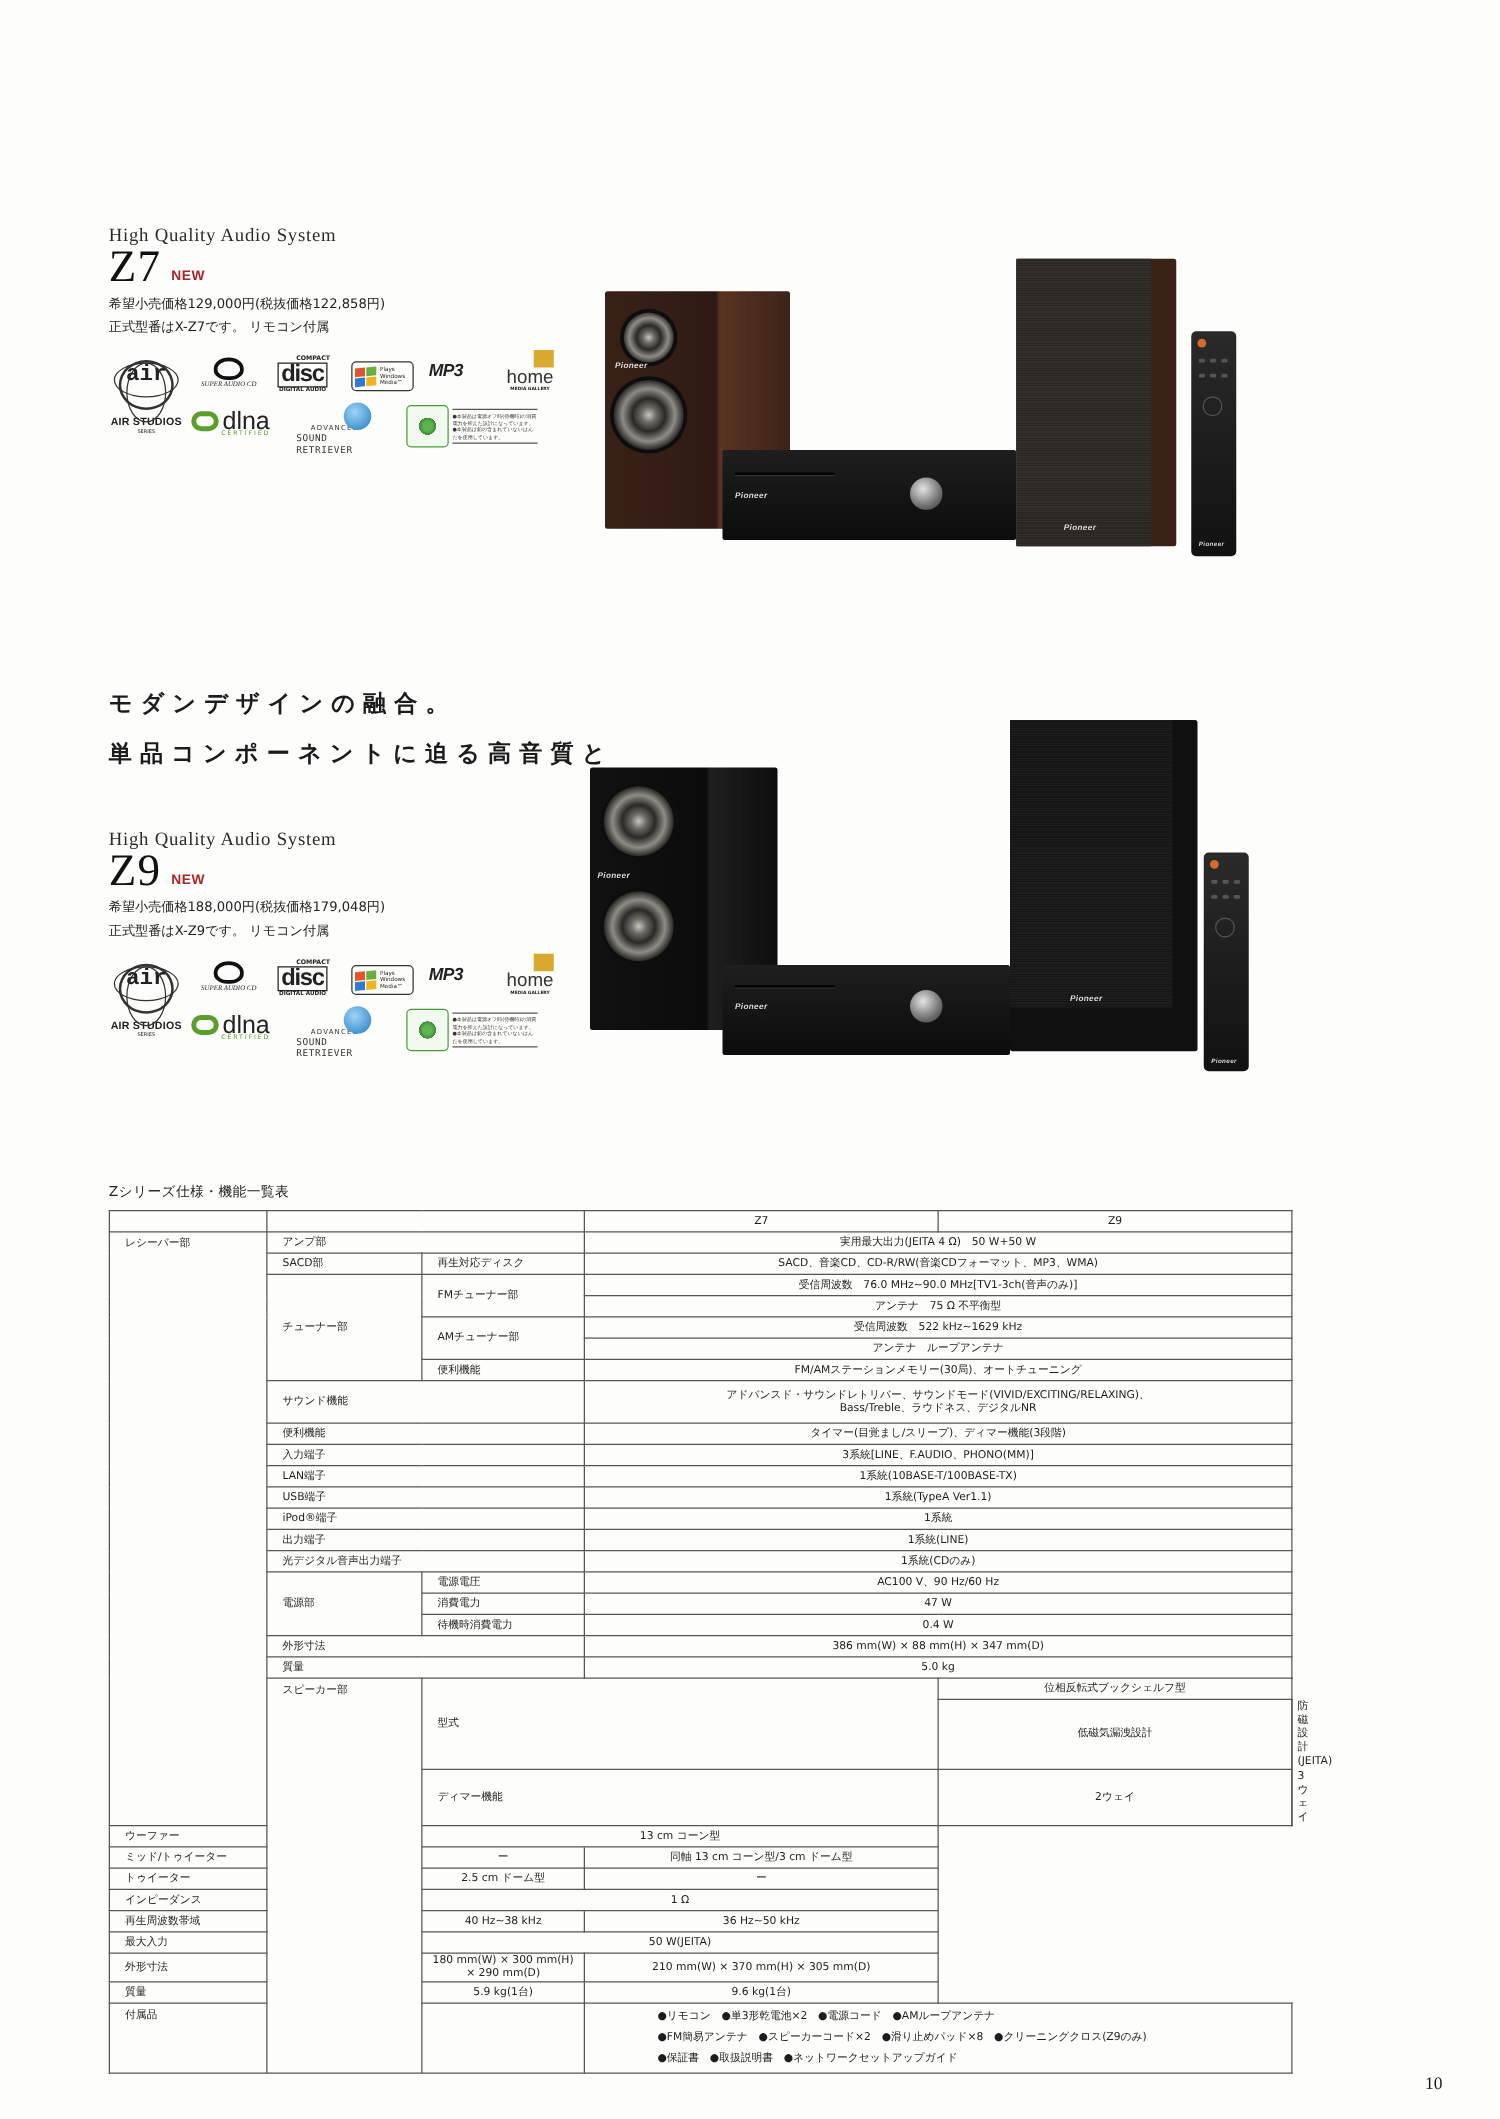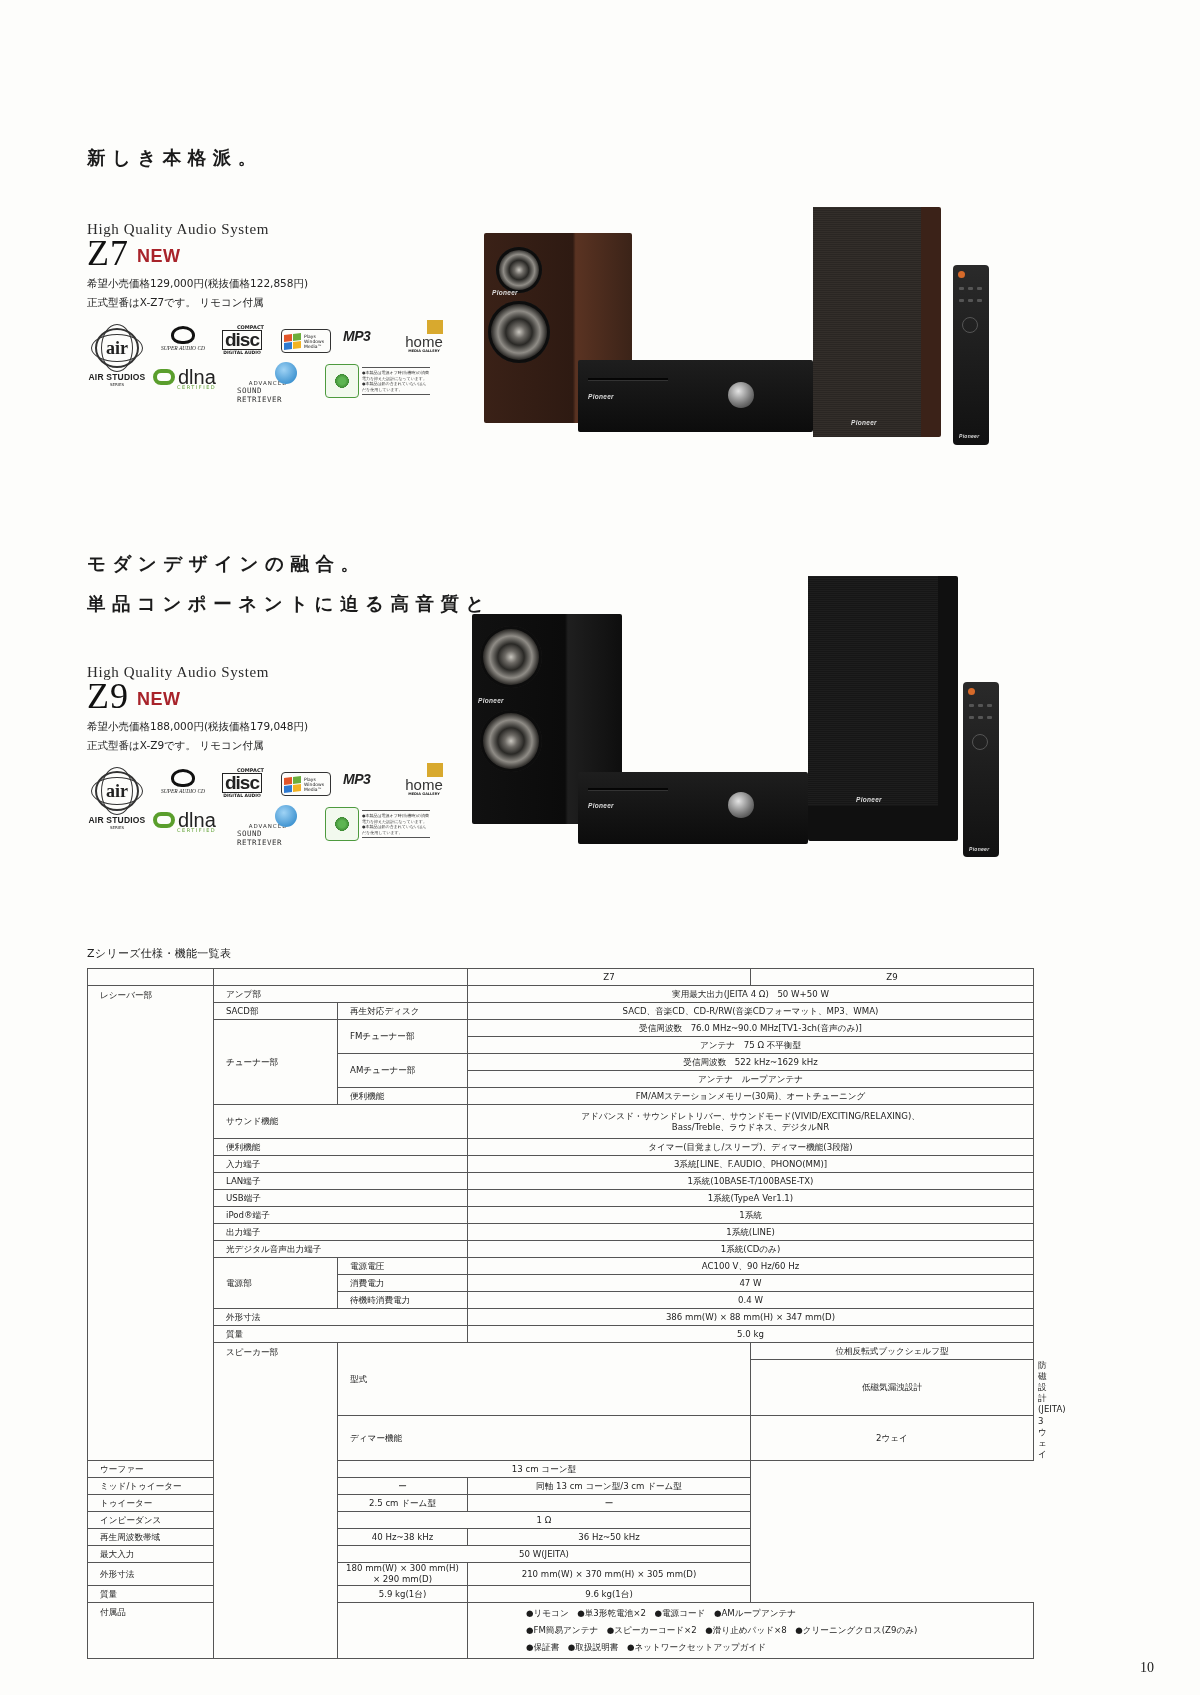--- a/index.html
+++ b/index.html
@@ -5,26 +5,26 @@
   * { box-sizing: border-box; margin: 0; padding: 0; }
   html, body { width: 1200px; height: 1695px; background: #fdfdfb; }
   body { position: relative; font-family: "DejaVu Sans", "Liberation Sans", sans-serif; color: #1a1a1a; overflow: hidden; }
 
   
   .product { position: absolute; left: 87px; width: 380px; }
   .headline { font-family: "DejaVu Serif", "Liberation Serif", serif; font-size: 18.5px; font-weight: bold; letter-spacing: 6.5px; line-height: 40px; color: #1b1b1b; white-space: nowrap; }
   .subhead { font-family: "Liberation Serif", "DejaVu Serif", serif; font-size: 15px; letter-spacing: 0.6px; color: #2b2b2b; }
   .model-row { display: flex; align-items: flex-end; margin-top: -2px; }
   .model { font-family: "Liberation Serif", "DejaVu Serif", serif; font-size: 36px; line-height: 34px; color: #111; letter-spacing: 1px; }
-  .new { font-family: "Liberation Sans", sans-serif; font-weight: bold; font-size: 18px; color: #a8232a; margin-left: 8px; margin-bottom: 3px; letter-spacing: 0.5px; }
+  .new { font-family: "Liberation Sans", sans-serif; font-weight: bold; font-size: 11px; color: #a8232a; margin-left: 8px; margin-bottom: 3px; letter-spacing: 0.5px; }
   .price, .note { font-family: "DejaVu Sans", sans-serif; font-size: 10.5px; line-height: 19px; color: #222; white-space: nowrap; }
 
   .logos { position: relative; width: 380px; height: 78px; margin-top: 14px; }
   .logo { position: absolute; display: flex; flex-direction: column; align-items: center; justify-content: center; color: #222; }
-  .air-circle { width: 44px; height: 40px; border: 2px solid #333; border-radius: 50%; display: flex; align-items: center; justify-content: center; font-family: Liberation Serif, serif; font-weight: bold; font-size: 18px; position: relative; }
+  .air-circle { width: 44px; height: 40px; border: 2px solid #333; border-radius: 50%; display: flex; justify-content: center; font-family: Liberation Mono, monospace; font-weight: bold; font-size: 18px; position: relative; }
   .air-circle::before, .air-circle::after { content: ""; position: absolute; border: 1.5px solid #333; border-radius: 50%; }
   .air-circle::before { width: 30px; height: 46px; }
   .air-circle::after { width: 50px; height: 26px; }
   .air-label { font-family: "Liberation Sans", sans-serif; font-size: 8.5px; font-weight: bold; margin-top: 4px; letter-spacing: 0.2px; }
   .air-sub { font-size: 4px; }
   .sacd-disc { width: 24px; height: 18px; border: 3px solid #111; border-radius: 50% 50% 45% 45%; }
   .tiny { font-family: "Liberation Serif", serif; font-size: 5.5px; font-style: italic; margin-top: 1px; }
   .cd-word { font-family: "Liberation Sans", sans-serif; font-weight: bold; font-size: 19px; letter-spacing: -1px; line-height: 18px; border: 1.5px solid #222; padding: 0 2px; }
   .cd-top { font-size: 5px; font-weight: bold; align-self: flex-end; }
   .cd-bot { font-size: 4.5px; font-weight: bold; }
@@ -73,21 +73,20 @@
   .spec td.lbl2 { padding-left: 12px; }
   .spec .tall2 { height: 34px; }
   .acc-line { display: block; text-align: left; padding-left: 58px; line-height: 17px; }
 
   .page-num { position: absolute; left: 1140px; top: 1660px; font-family: "Liberation Serif", serif; font-size: 14px; color: #1a1a1a; }
 </style>
 </head>
 <body>
 
 <section class="product" style="top:138px;">
-  <div class="headline">新しき本格派。</div>
   <div style="height:43px"></div>
   <div class="subhead">High Quality Audio System</div>
   <div class="model-row">
     <span class="model">Z7</span>
     <span class="new">NEW</span>
   </div>
   <div class="price" style="margin-top:4px">希望小売価格129,000円(税抜価格122,858円)</div>
   <div class="note">正式型番はX-Z7です。 リモコン付属</div>
 
   <div class="logos">

